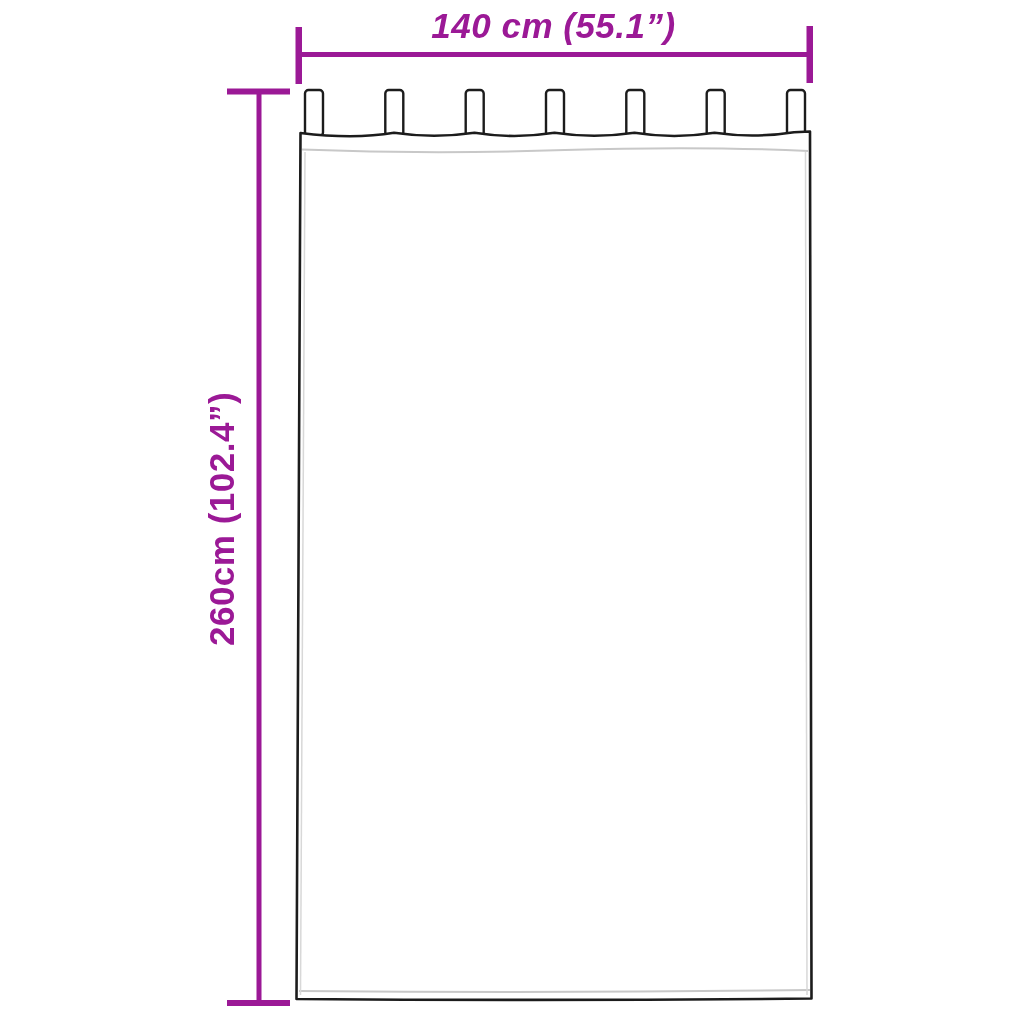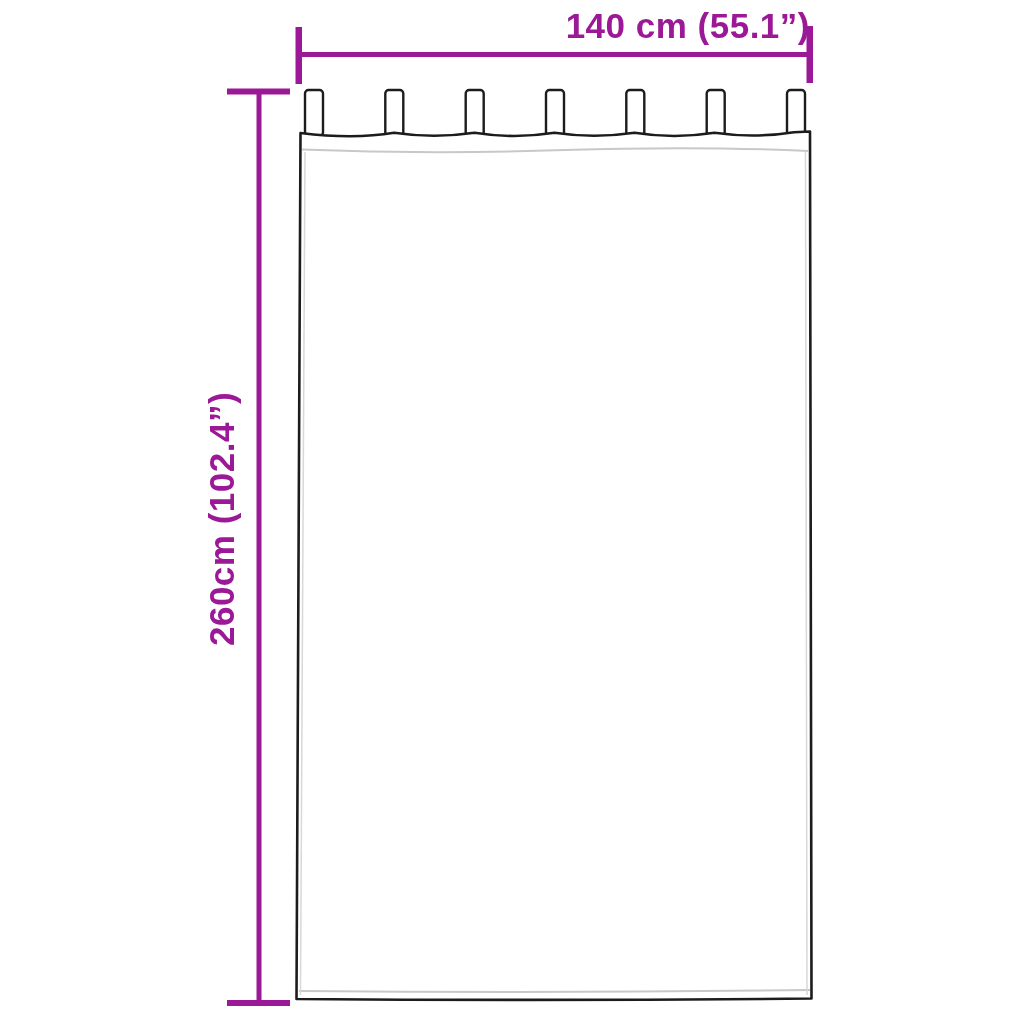--- a/index.html
+++ b/index.html
@@ -25,21 +25,22 @@
     font-weight: 700;
     font-size: 35px;
     letter-spacing: 0.5px;
     white-space: nowrap;
     user-select: none;
   }
   .dim-label.top {
     left: 297px;
     width: 513px;
     top: 6px;
-    text-align: right;
+    text-align: center;
+    font-style: italic;
   }
   .dim-label.left {
     left: 222px;
     top: 519px;
     transform: translate(-50%, -50%) rotate(-90deg);
   }
   
   .dim-shape rect {  }
   .curtain-outline {
     fill: #ffffff;

